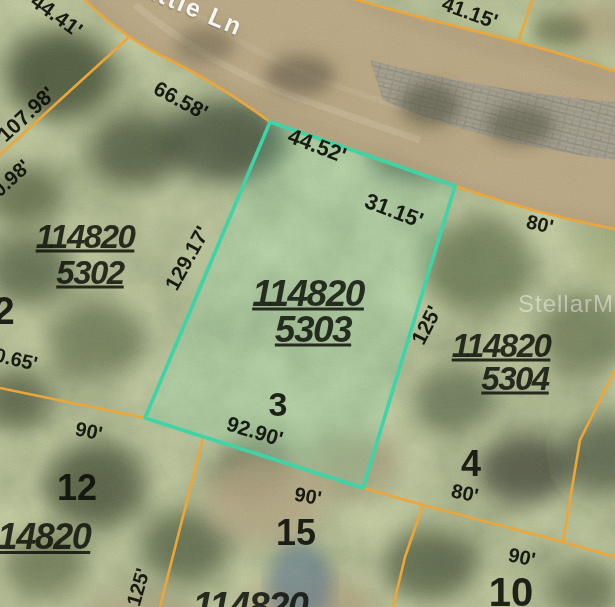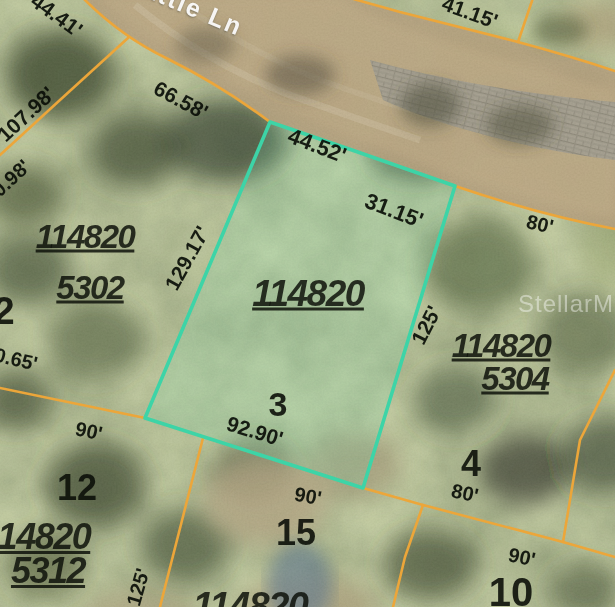--- a/index.html
+++ b/index.html
@@ -33,21 +33,21 @@
   .d9290 {left:255px;top:431px;transform:translate(-50%,-50%) rotate(17deg);}
   .d065  {left:16px; top:359px;transform:translate(-50%,-50%) rotate(13deg);font-size:20px;}
   .d90w  {left:89px; top:431px;transform:translate(-50%,-50%) rotate(12deg);font-size:20px;}
   .d90s  {left:308px;top:496px;transform:translate(-50%,-50%) rotate(10deg);font-size:20px;}
   .d80s  {left:465px;top:493px;transform:translate(-50%,-50%) rotate(12deg);font-size:20px;}
   .d90se {left:522px;top:557px;transform:translate(-50%,-50%) rotate(12deg);font-size:20px;}
   .d125sw{left:138px;top:587px;transform:translate(-50%,-50%) rotate(-74deg);font-size:20px;}
   .pid-f1{left:308px;top:293px;font-size:37px;transform:translate(-50%,-50%);}
   .pid-f2{left:313px;top:329px;font-size:37px;transform:translate(-50%,-50%);}
   .pid-w1{left:85px; top:236px;font-size:33px;transform:translate(-50%,-50%);}
-  .pid-w2{left:90px; top:272px;font-size:33px;transform:translate(-50%,-50%);margin-top:15px;}
+  .pid-w2{left:90px; top:272px;font-size:33px;transform:translate(-50%,-50%);}
   .pid-e1{left:501px;top:345px;font-size:33px;transform:translate(-50%,-50%);}
   .pid-e2{left:515px;top:378px;font-size:33px;transform:translate(-50%,-50%);text-align:center;}
   .pid-sw1{left:36px;top:537px;font-size:36px;transform:translate(-50%,-50%);}
   .pid-sw2{left:48px;top:571px;font-size:36px;transform:translate(-50%,-50%);}
   .pid-s1{left:250px;top:606px;font-size:38px;transform:translate(-50%,-50%);}
   .n2 {left:4px;  top:311px;font-size:38px;transform:translate(-50%,-50%);}
   .n3 {left:278px;top:404px;font-size:34px;transform:translate(-50%,-50%);}
   .n12{left:77px; top:464px;font-size:36px;transform:translate(-50%,-50%);margin-top:24px;}
   .n11{left:296px;top:533px;font-size:36px;transform:translate(-50%,-50%);}
   .n4 {left:471px;top:464px;font-size:36px;transform:translate(-50%,-50%);}
@@ -181,26 +181,26 @@
   <div class="lbl dim d125e">125'</div>
   <div class="lbl dim d9290">92.90'</div>
   <div class="lbl dim d065">0.65'</div>
   <div class="lbl dim d90w">90'</div>
   <div class="lbl dim d90s">90'</div>
   <div class="lbl dim d80s">80'</div>
   <div class="lbl dim d90se">90'</div>
   <div class="lbl dim d125sw">125'</div>
 
   <div class="lbl pid pid-f1">114820</div>
+  <div class="lbl pid pid-f2">5303</div>
   <div class="lbl pid pid-w1">114820</div>
   <div class="lbl pid pid-w2">5302</div>
   <div class="lbl pid pid-e1">114820</div>
   <div class="lbl pid pid-e2">5304</div>
   <div class="lbl pid pid-sw1">114820</div>
-  <div class="lbl pid pid-sw2">5312</div>
   <div class="lbl pid pid-s1">114820</div>
 
   <div class="lbl lot n2">2</div>
   <div class="lbl lot n3">3</div>
   <div class="lbl lot n12">12</div>
   <div class="lbl lot n11">15</div>
   <div class="lbl lot n4">4</div>
   <div class="lbl lot n10">10</div>
 
   <div class="lbl wm">StellarMLS</div>

